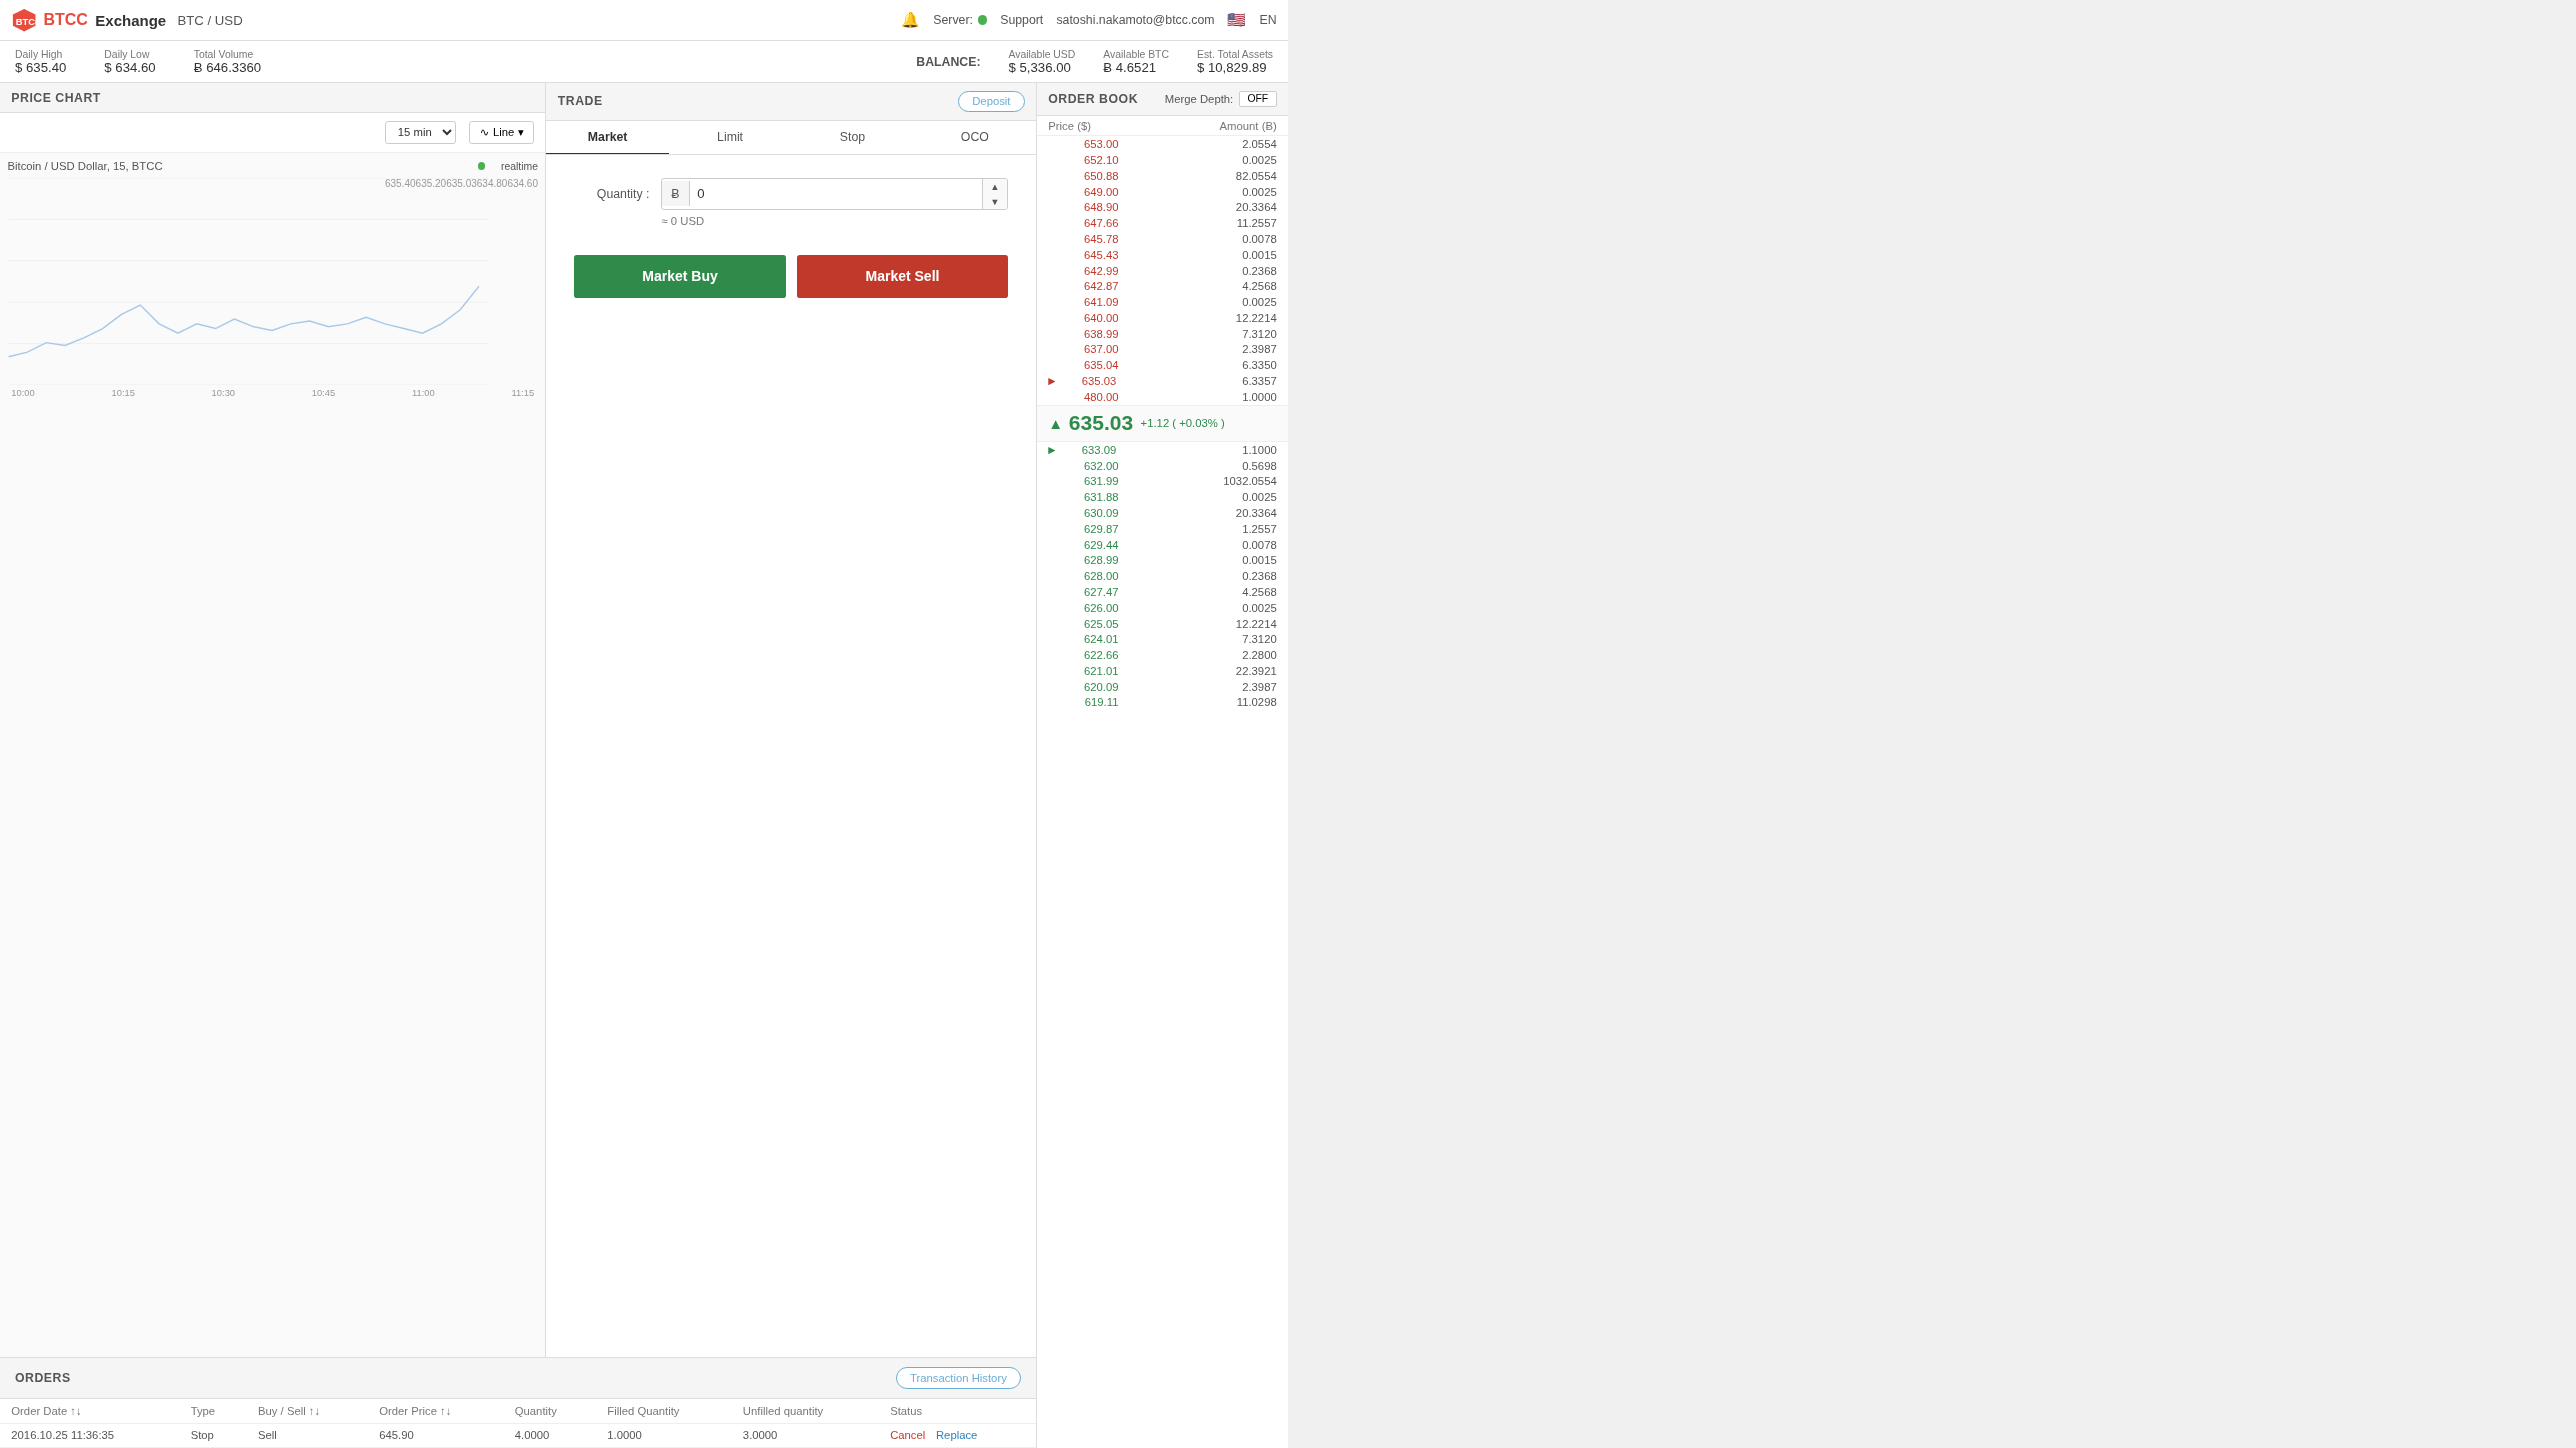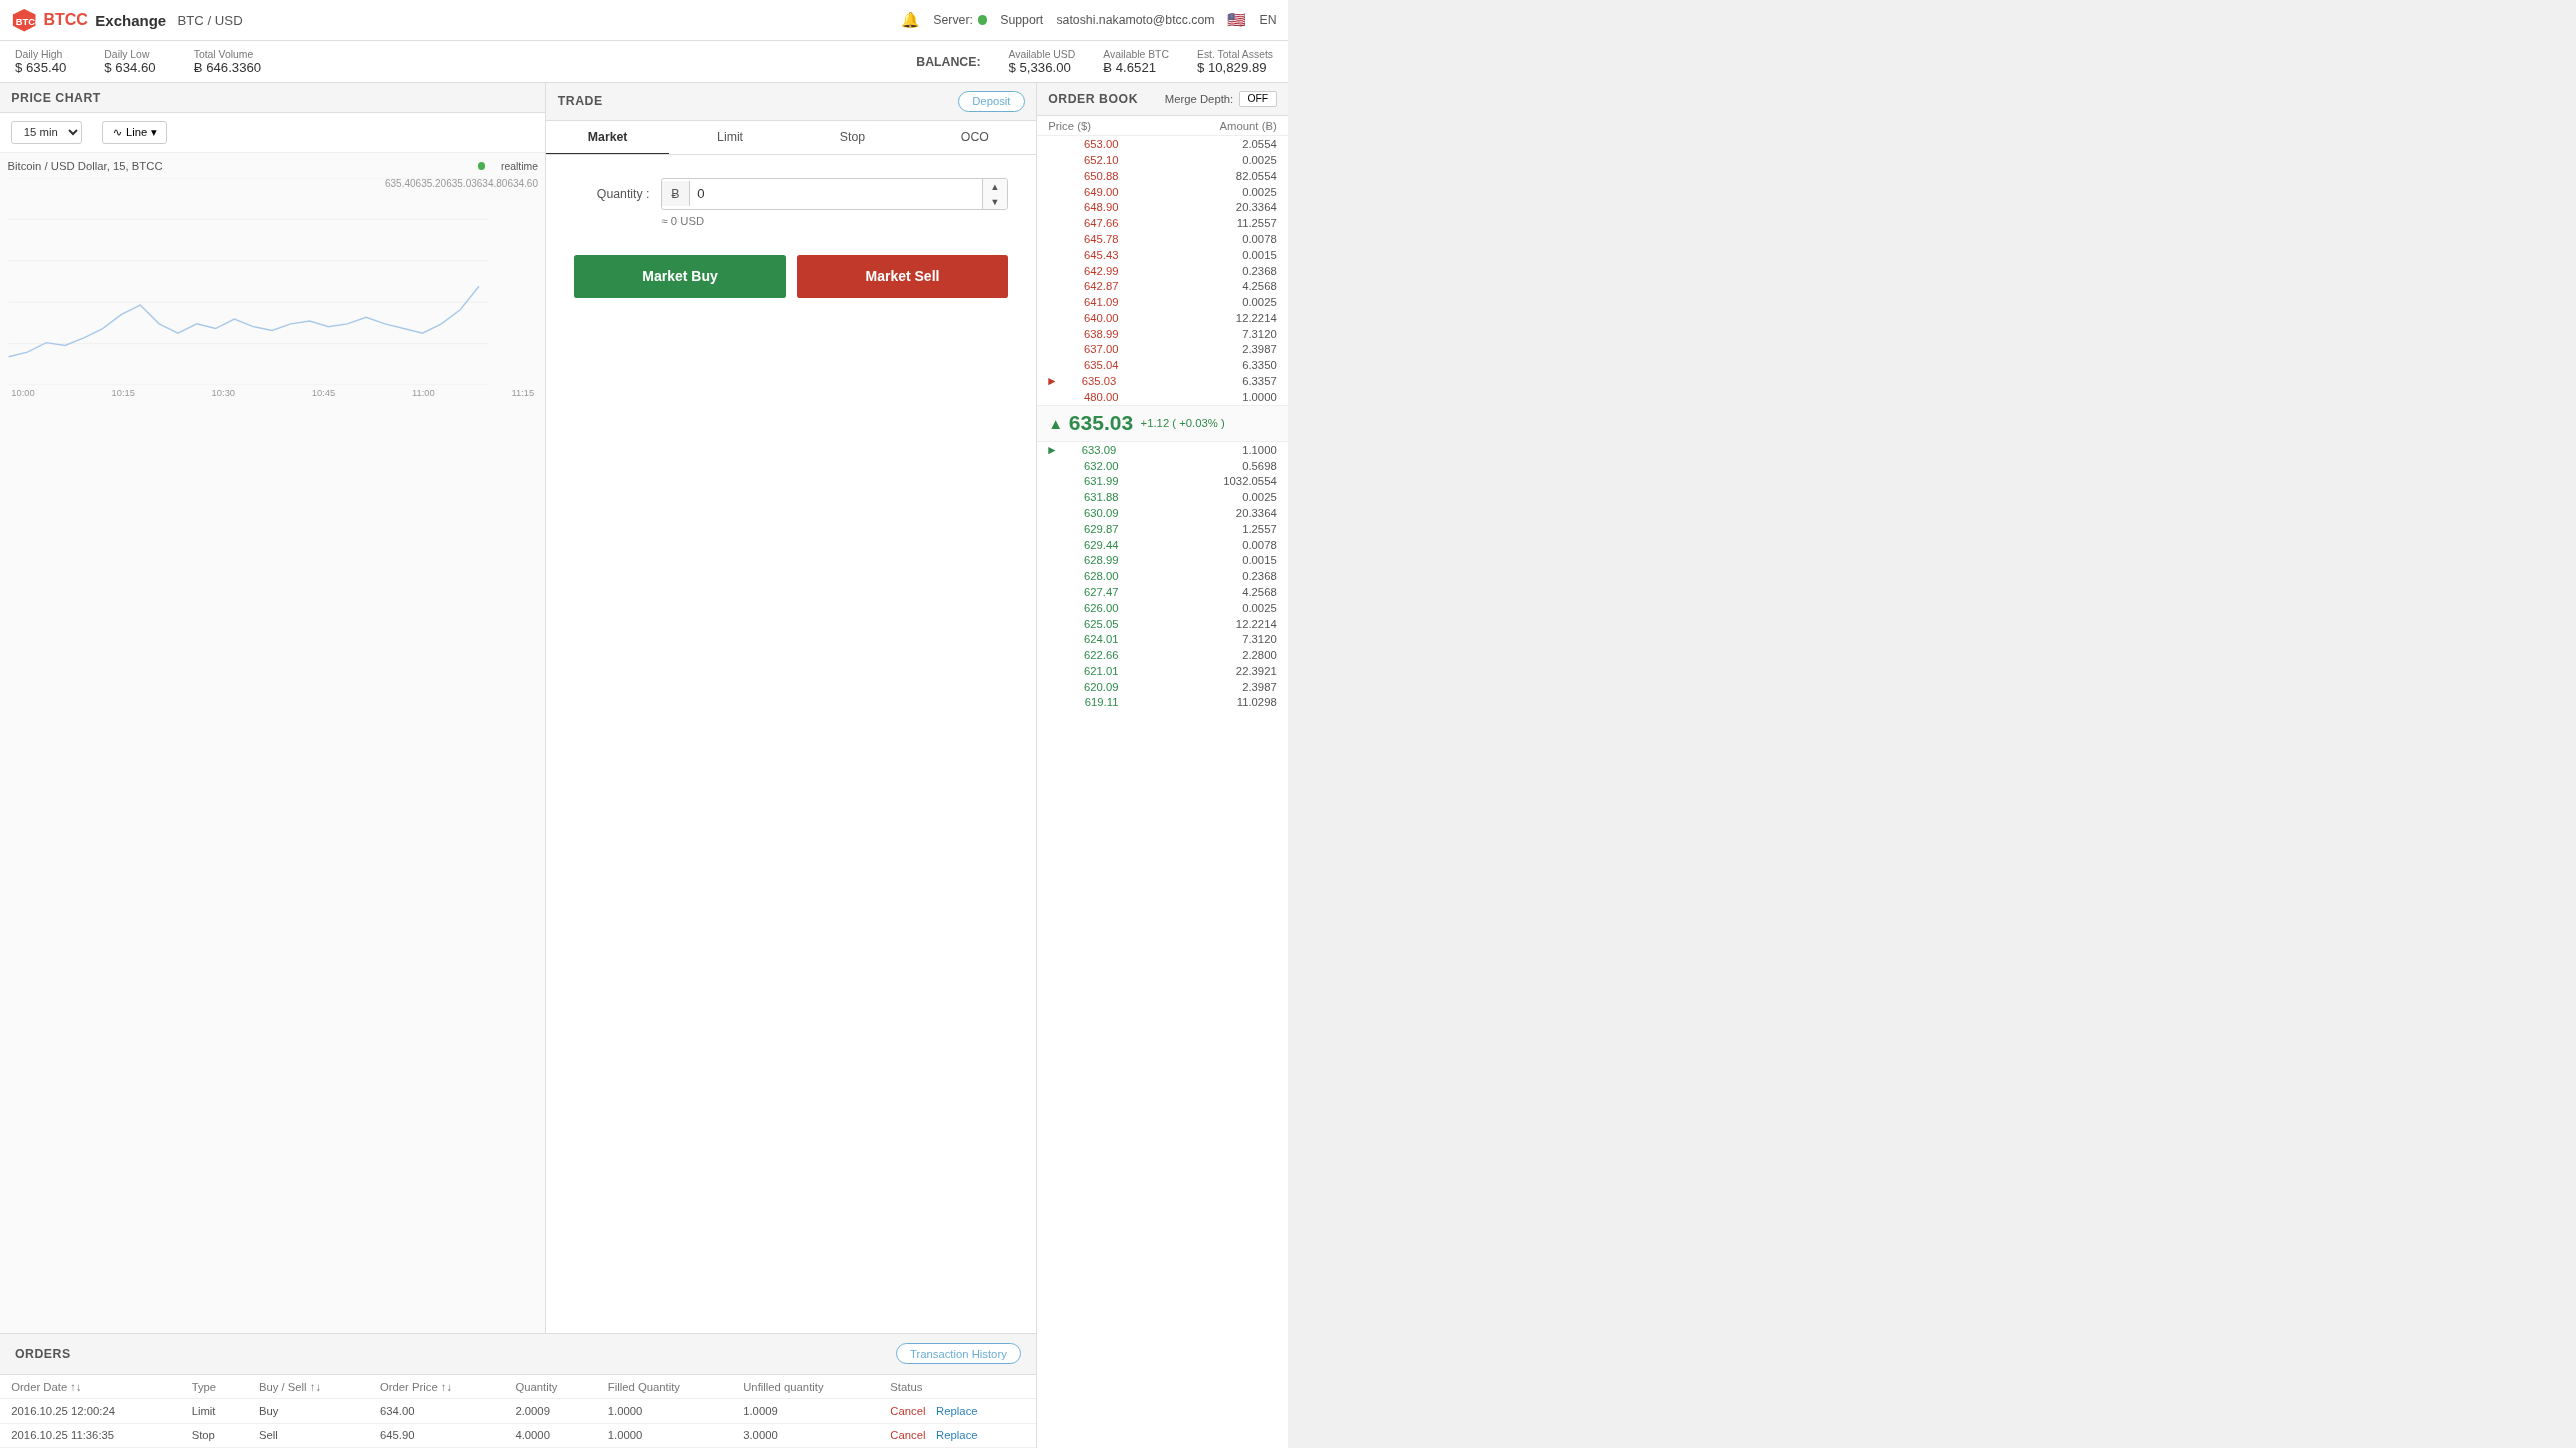--- a/index.html
+++ b/index.html
@@ -24,21 +24,21 @@
     .stats-bar { display: flex; align-items: center; background: #fff; border-bottom: 0.9px solid #ddd; padding: 7.5px 15px; gap: 38px; }
     .stat-item { display: flex; flex-direction: column; }
     .stat-label { font-size: 10.4px; color: #777; }
     .stat-value { font-size: 13.2px; color: #333; font-weight: 500; }
     .balance-section { display: flex; align-items: center; margin-left: auto; gap: 28px; }
     .balance-label { font-size: 12.3px; color: #555; font-weight: bold; }
     .balance-group { display: flex; flex-direction: column; }
     .balance-title { font-size: 10.4px; color: #777; }
     .balance-value { font-size: 13.2px; color: #333; }
     .panel-header { padding: 7.5px 11.3px; font-size: 12.3px; font-weight: bold; color: #555; background: #f5f5f5; border-bottom: 0.9px solid #ddd; text-transform: uppercase; letter-spacing: 0.5px; }
-    .chart-controls { display: flex; align-items: center; gap: 20px; padding: 7.5px 11.3px; border-bottom: 0.9px solid #eee; }
+    .chart-controls { display: flex; align-items: center; gap: 13px; padding: 7.5px 11.3px; border-bottom: 0.9px solid #eee; justify-content: flex-end; }
     .select-control { border: 0.9px solid #ccc; background: #fff; padding: 3.8px 7.5px; font-size: 11.3px; cursor: pointer; border-radius: 2.8px; color: #333; }
     .chart-type-btn { border: 0.9px solid #ccc; background: #fff; padding: 3.8px 9.4px; font-size: 11.3px; cursor: pointer; border-radius: 2.8px; display: flex; align-items: center; gap: 3.8px; }
     .chart-area { flex: 1; position: relative; padding: 7.5px; background: #fafafa; min-height: 264px; }
     .chart-info { display: flex; justify-content: space-between; align-items: center; margin-bottom: 5.7px; }
     .chart-pair { font-size: 11.3px; color: #555; cursor: pointer; }
     .realtime-badge { display: flex; align-items: center; gap: 16px; font-size: 10.4px; color: #555; }
     .green-dot { width: 7.5px; height: 7.5px; border-radius: 50%; background: #4caf50; display: inline-block; }
     .chart-x-labels { display: flex; justify-content: space-between; padding: 0 3.8px; font-size: 9.4px; color: #999; margin-top: 1.9px; }
     .trade-header { display: flex; justify-content: space-between; align-items: center; padding: 7.5px 11.3px; background: #f5f5f5; border-bottom: 0.9px solid #ddd; }
     .trade-label { font-size: 12.3px; font-weight: bold; color: #555; text-transform: uppercase; letter-spacing: 0.5px; }
@@ -275,33 +275,20 @@
             <th>Type</th>
             <th>Buy / Sell ↑↓</th>
             <th>Order Price ↑↓</th>
             <th>Quantity</th>
             <th>Filled Quantity</th>
             <th>Unfilled quantity</th>
             <th>Status</th>
           </tr>
         </thead>
         <tbody id="orders-tbody">
-        <tr>
-    <td>2016.10.25 12:00:24</td>
-    <td>Limit</td>
-    <td>Buy</td>
-    <td>634.00</td>
-    <td>2.0009</td>
-    <td>1.0000</td>
-    <td>1.0009</td>
-    <td>
-      <a class="cancel-link">Cancel</a>
-      <a class="replace-link">Replace</a>
-    </td>
-  </tr>
             <tr>
     <td>2016.10.25 11:36:35</td>
     <td>Stop</td>
     <td>Sell</td>
     <td>645.90</td>
     <td>4.0000</td>
     <td>1.0000</td>
     <td>3.0000</td>
     <td>
       <a class="cancel-link">Cancel</a>

